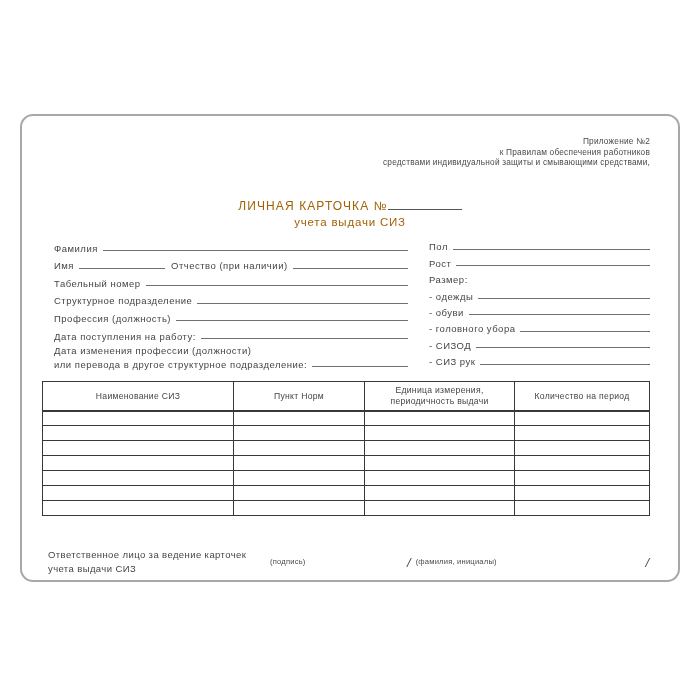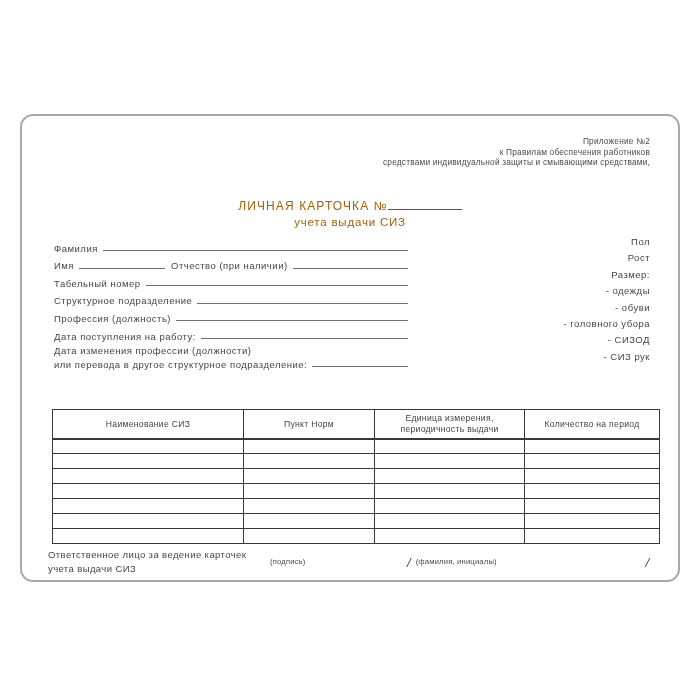--- a/index.html
+++ b/index.html
@@ -24,31 +24,31 @@
   .title .t1 { font-size: 12px; letter-spacing: 1.1px; }
   .title .t2 { font-size: 11.5px; letter-spacing: 0.8px; margin-top: 3px; }
   .numline { display: inline-block; width: 74px; border-bottom: 1px solid #555; height: 10px; }
   
   .col { position: absolute; top: 120px; }
   .col-left  { left: 26px;  width: 354px; margin-left: 6px; }
   .col-right { left: 407px; width: 221px; }
   .frow { display: flex; align-items: flex-end; }
   .col-left  .frow { height: 17.6px; }
   .col-left  .frow.tight { height: 14.2px; }
-  .col-right .frow { height: 16.4px; flex-direction: column; }
+  .col-right .frow { height: 16.4px; }
   .flabel {
     font-size: 9.5px; letter-spacing: 0.5px; line-height: 11px;
     white-space: nowrap; color: #454545;
   }
   .fline { flex: 1 1 auto; border-bottom: 1px solid #6f6f6f; margin: 0 0 2.5px 5px; height: 1px; }
   .fline.fixed { flex: 0 0 86px; }
   
   table.siz {
-    position: absolute; left: 30px; top: 265px; width: 607px;
-    border-collapse: collapse; table-layout: fixed; margin-top: 28px;
+    position: absolute; left: 20px; top: 265px; width: 607px;
+    border-collapse: collapse; table-layout: fixed;
   }
   table.siz th, table.siz td { border: 1px solid #383838; padding: 0 4px; }
   table.siz tr.hdr { height: 29px; }
   table.siz tr.hdr th {
     font-weight: normal; font-size: 8.6px; line-height: 10.5px;
     text-align: center; letter-spacing: 0.3px; color: #454545;
     border-bottom: 2px solid #383838;
   }
   table.siz { border: 1.5px solid #383838; }
   table.siz tr.body { height: 15px; }

